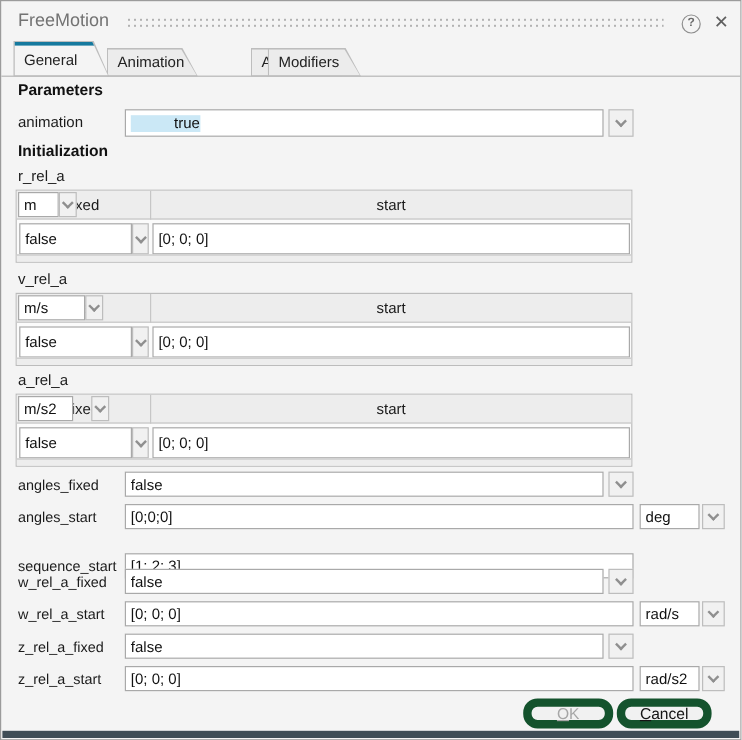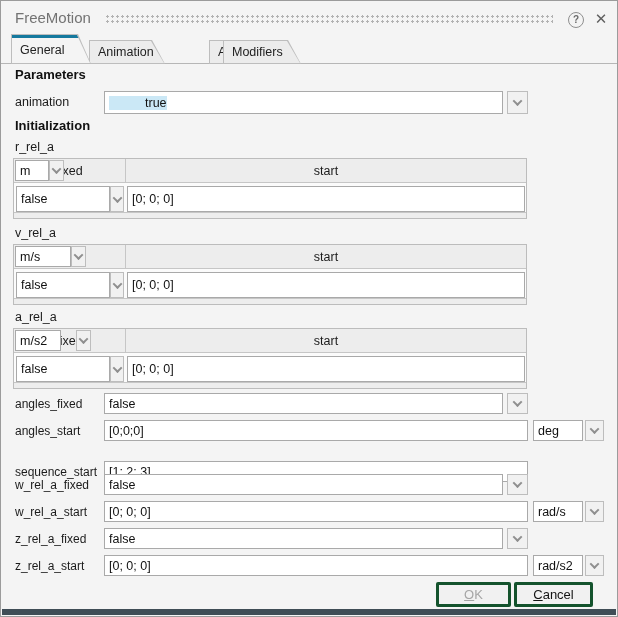--- a/index.html
+++ b/index.html
@@ -109,21 +109,21 @@
   .prow-combo-b { left:506px; width:21px; height:21px; }
   .prow-input   { left:103px; width:424px; height:21px; }
   .prow-unit-f  { left:532px; width:50px; height:21px; }
   .prow-unit-b  { left:584px; width:19px; height:21px; }
   .r0 { top:392px; } .r1 { top:419px; } .r2 { top:446px;margin-top:14px; } .r3 { top:473px; }
   .r4 { top:500px; } .r5 { top:527px; } .r6 { top:554px; }
 
   
   .btn {
     position:absolute; top:581px; height:25px; background:#f1f1f1;
-    border:3px solid #14532d; border-radius:2px; font-size:13px;
+    border:7px solid #14532d; border-radius:12px; font-size:13px;
     display:flex; align-items:center; justify-content:center; cursor:pointer;
   }
   #ok-btn { left:435px; width:75px; color:#a6a6a6; }
   #cancel-btn { left:513px; width:79px; color:#141414; }
   .mnem { text-decoration:underline; }
   .bottom-strip { position:absolute; left:1px; right:1px; bottom:1px; height:6px; background:#3f4d56; }
 </style>
 </head>
 <body>
 

